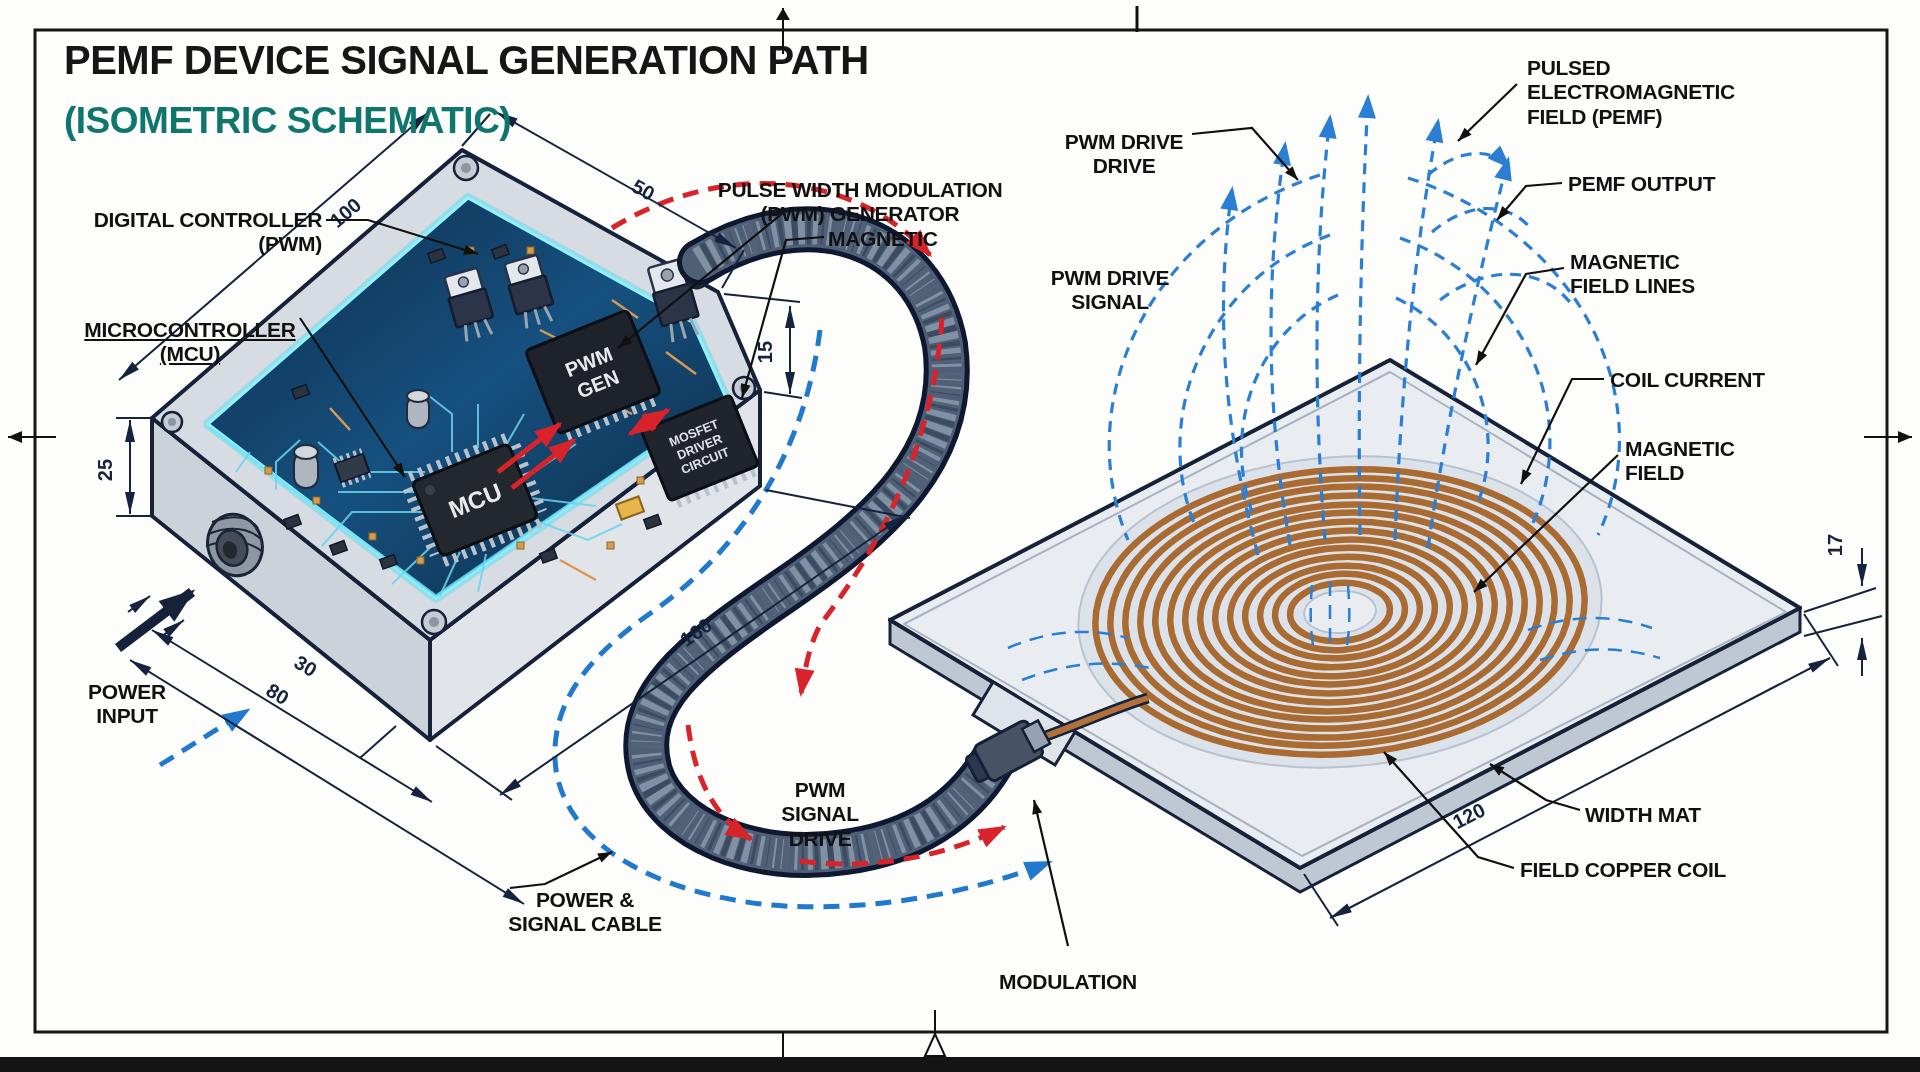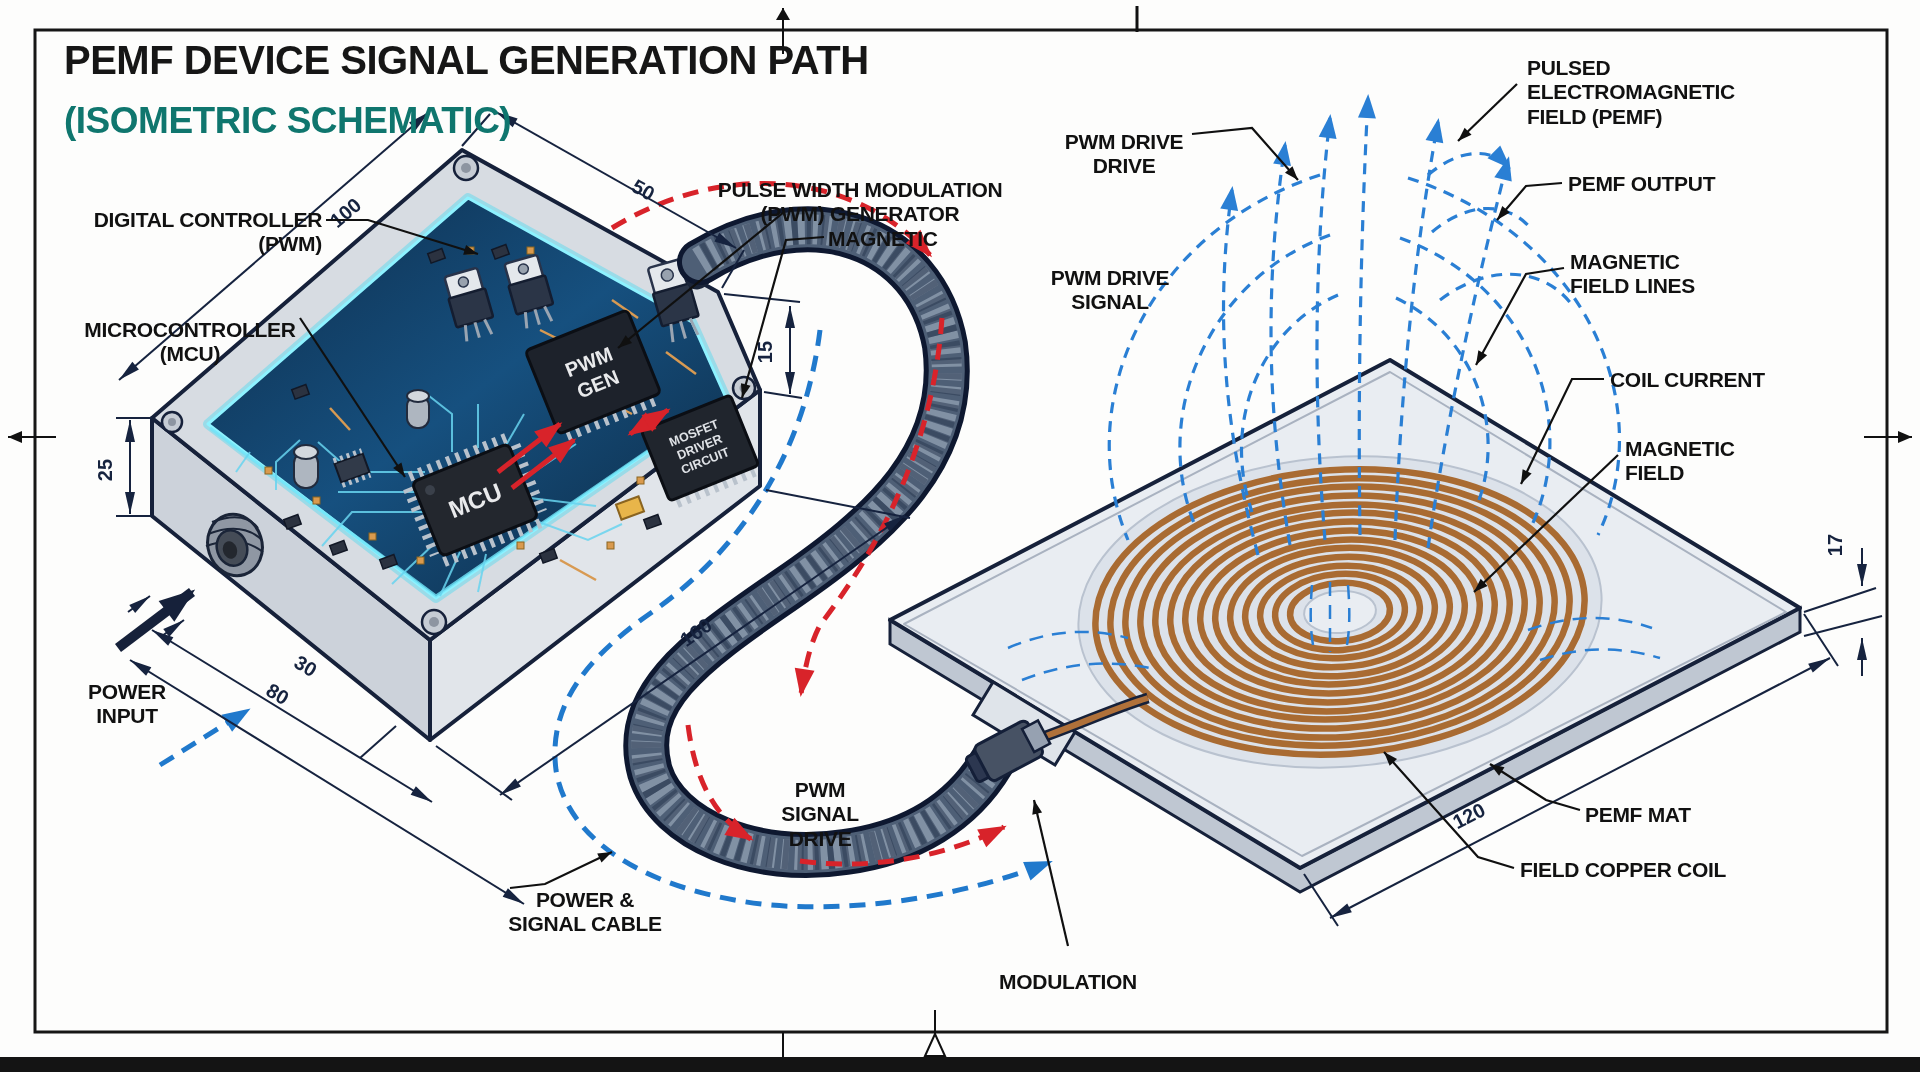--- a/index.html
+++ b/index.html
@@ -352,21 +352,21 @@
     <path d="M1068,946 L1034,800" marker-end="url(#leadA)"></path>
     <path d="M510,888 L545,884 L612,852" marker-end="url(#leadA)"></path>
   </g>
   <path d="M118,648 L192,592" stroke="#16213a" stroke-width="10" fill="none" marker-end="url(#pwrA)"></path>
 </svg>
 
 <div class="t1">PEMF DEVICE SIGNAL GENERATION PATH</div>
 <div class="t2">(ISOMETRIC SCHEMATIC)</div>
 
 <div class="lbl rgt" style="left:60px;top:208px;width:262px;">DIGITAL CONTROLLER (PWM)</div>
-<div class="lbl ctr" style="left:60px;top:298px;width:260px;">MICROCONTROLLER
+<div class="lbl ctr" style="left:60px;top:298px;width:260px;text-decoration:underline;">MICROCONTROLLER
 (MCU)</div>
 <div class="lbl ctr" style="left:700px;top:158px;width:320px;">PULSE WIDTH MODULATION
 (PWM) GENERATOR</div>
 <div class="lbl" style="left:828px;top:227px;">MAGNETIC</div>
 <div class="lbl ctr" style="left:1024px;top:110px;width:200px;">PWM DRIVE
 DRIVE</div>
 <div class="lbl ctr" style="left:1010px;top:246px;width:200px;">PWM DRIVE
 SIGNAL</div>
 <div class="lbl" style="left:1527px;top:56px;">PULSED
 ELECTROMAGNETIC
@@ -378,16 +378,16 @@
 <div class="lbl" style="left:1625px;top:437px;">MAGNETIC
 FIELD</div>
 <div class="lbl ctr" style="left:62px;top:660px;width:130px;">POWER
 INPUT</div>
 <div class="lbl ctr" style="left:745px;top:758px;width:150px;">PWM
 SIGNAL
 DRIVE</div>
 <div class="lbl ctr" style="left:460px;top:868px;width:250px;">POWER &amp;
 SIGNAL CABLE</div>
 <div class="lbl ctr" style="left:968px;top:950px;width:200px;">MODULATION</div>
-<div class="lbl" style="left:1585px;top:803px;">PEMF MAT</div>
+<div class="lbl" style="left:1585px;top:803px;">WIDTH MAT</div>
 <div class="lbl" style="left:1520px;top:858px;">FIELD COPPER COIL</div>
 
 </div>
 
 </body></html>

